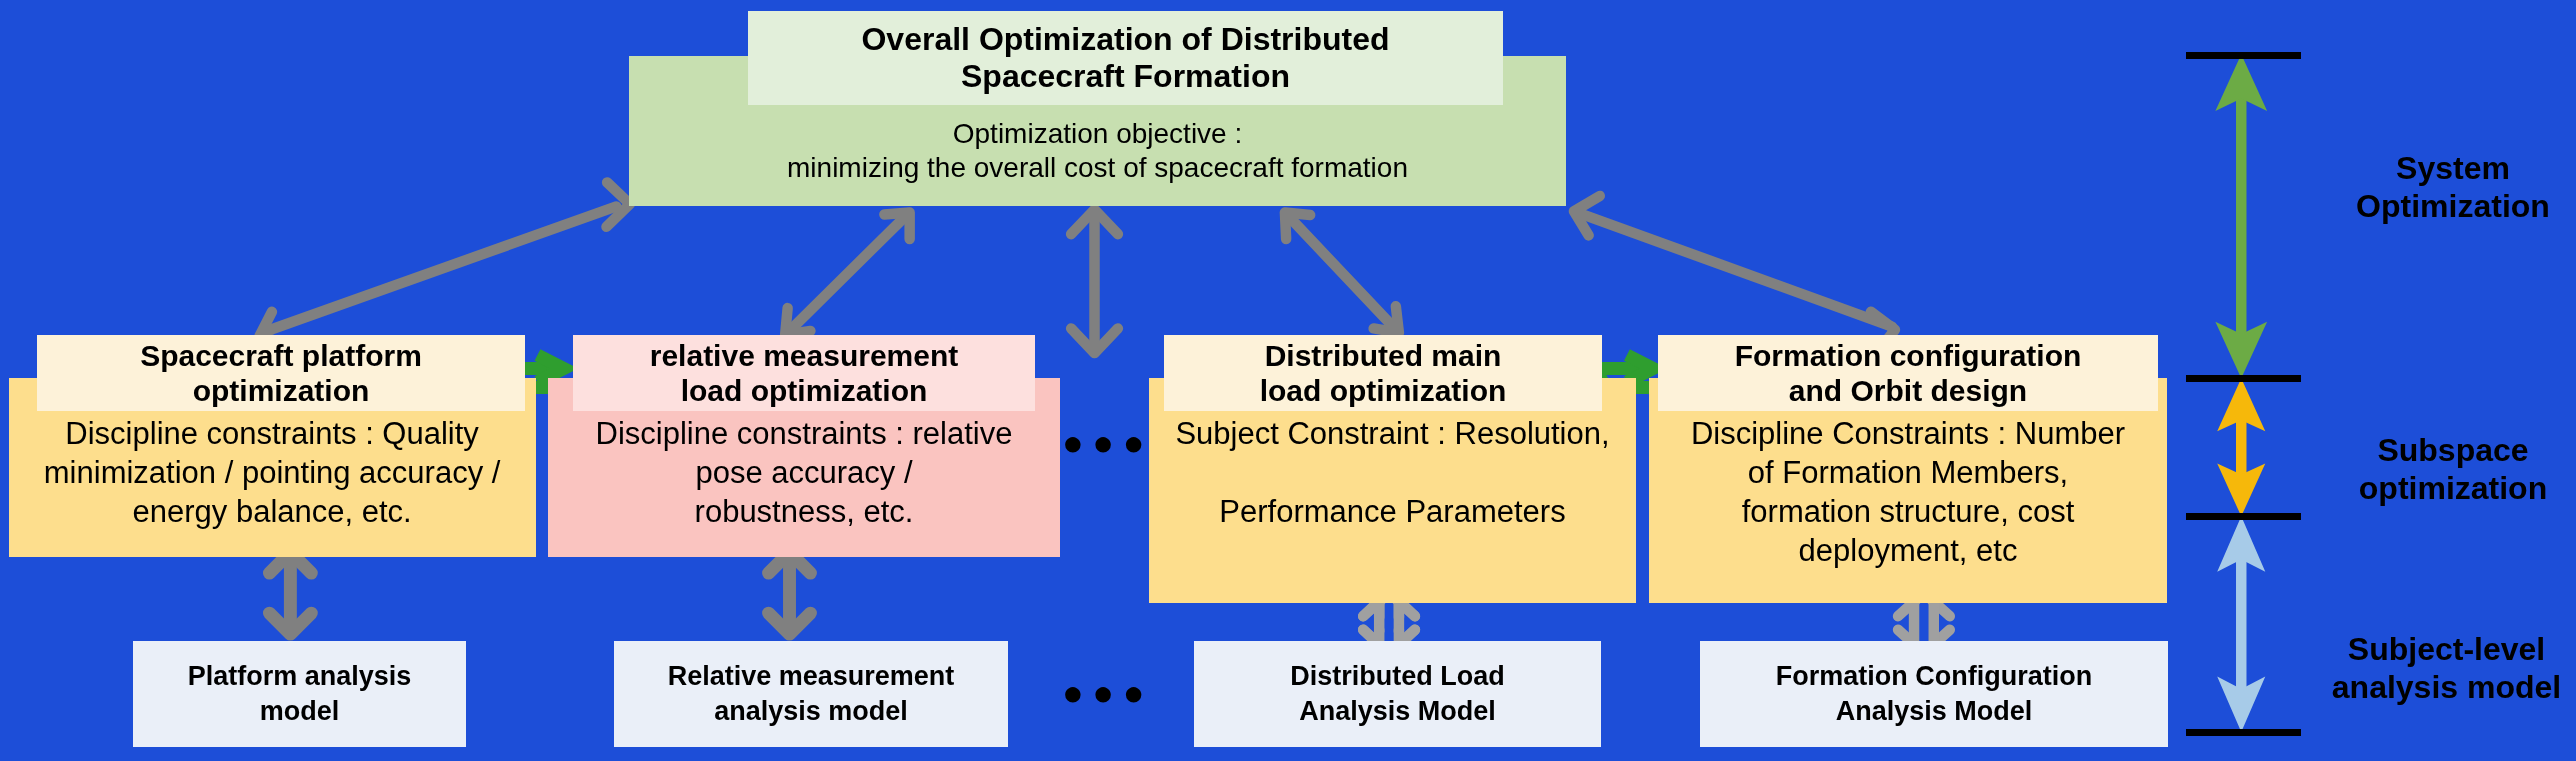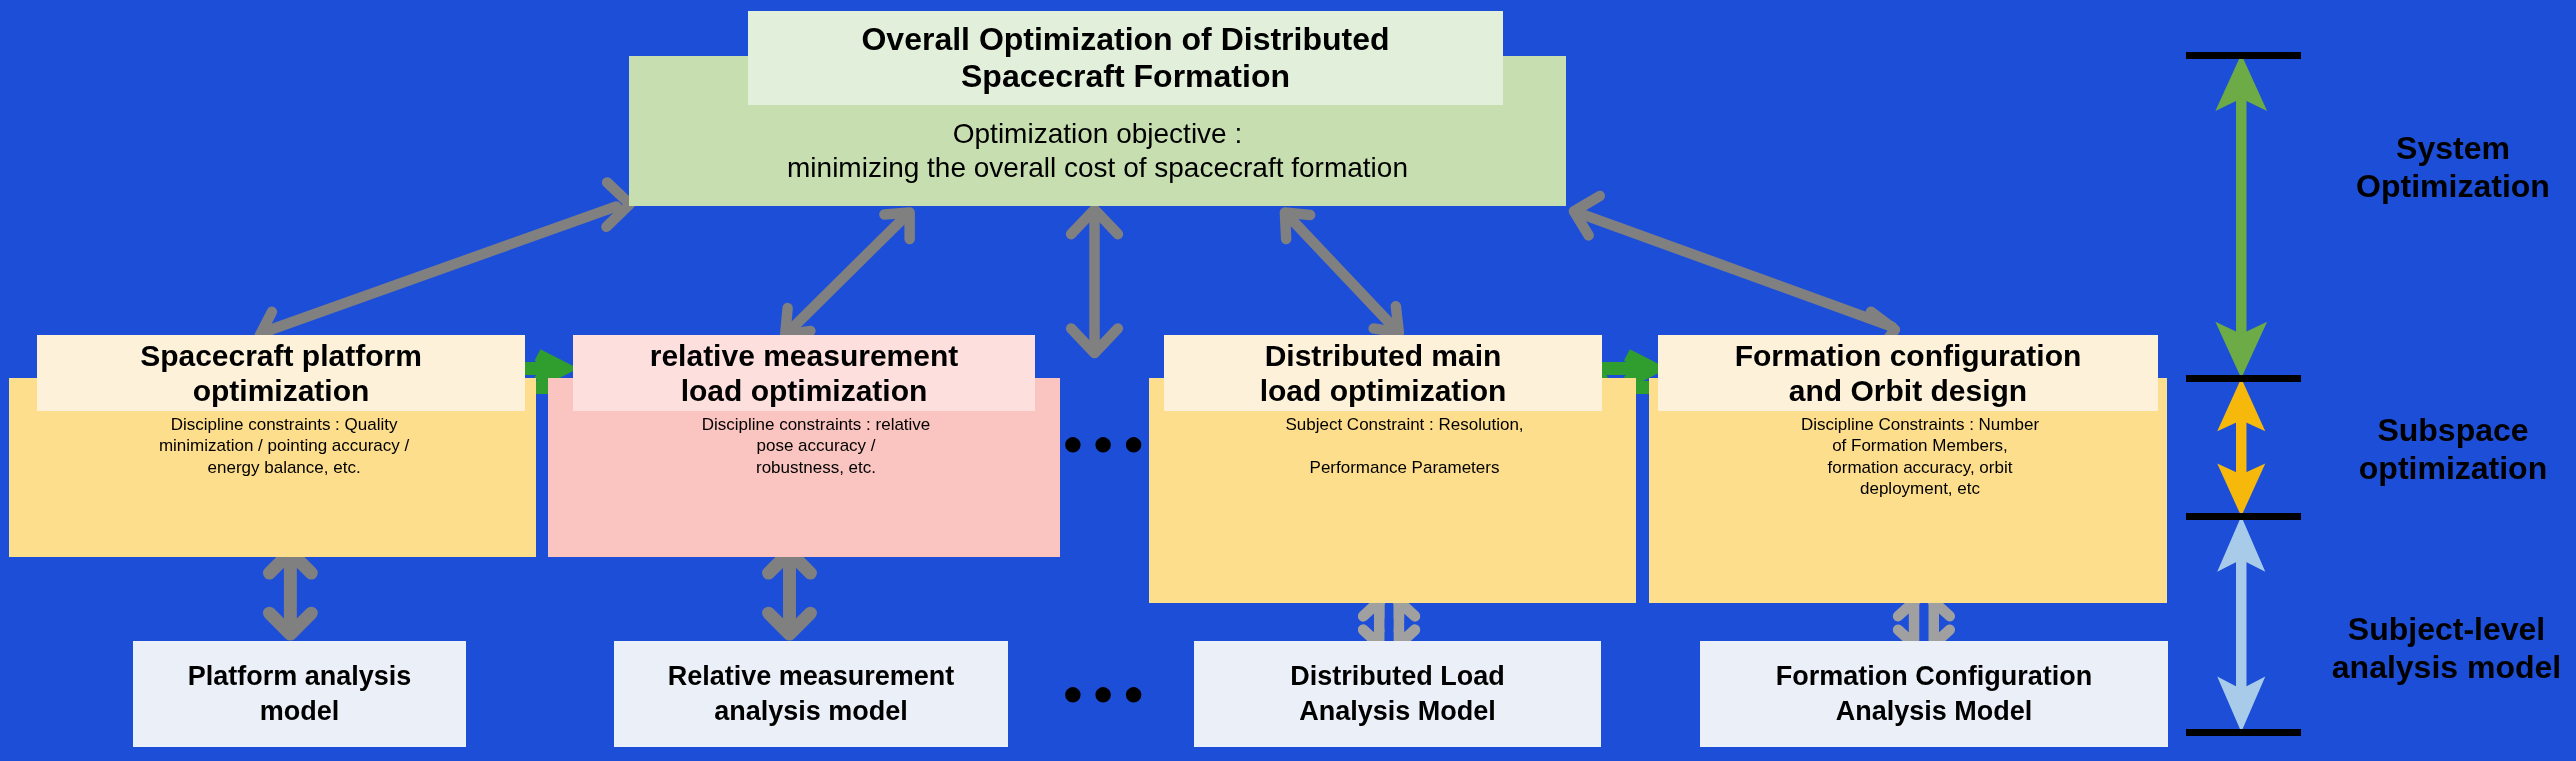--- a/index.html
+++ b/index.html
@@ -29,21 +29,21 @@
 
   
   .card-body{}
   .card-head{
     display:flex;align-items:center;justify-content:center;
   }
   .card-head .t{
     font-weight:bold;font-size:30px;line-height:1.18;text-align:center;color:#000;
   }
   .card-text{
-    position:absolute;text-align:center;font-size:17px;line-height:1.26;color:#000;padding-left:12px;
+    position:absolute;text-align:center;font-size:31px;line-height:1.26;color:#000;
   }
   .yellow-body{background:#fdde8d;}
   .yellow-head{background:#fdf2d9;}
   .pink-body{background:#fac4c0;}
   .pink-head{background:#fde0de;}
 
   
   .model{
     background:#eaeff8;
     display:flex;align-items:center;justify-content:center;margin-left:8px;
@@ -55,21 +55,21 @@
   
   .ellipsis{
     position:absolute;color:#000;font-weight:bold;
     letter-spacing:8.6px;line-height:1;
   }
 
   
   .lvl-line{position:absolute;background:#000;}
   .lvl-label{
     position:absolute;font-weight:bold;font-size:32px;line-height:1.20;
-    color:#000;text-align:left;
+    color:#000;text-align:left;margin-top:20px;
   }
 
   svg.overlay{position:absolute;left:0;top:0;width:2576px;height:761px;pointer-events:none;}
 </style>
 </head>
 <body>
 
 <div id="stage">
 
   <svg class="overlay" viewBox="0 0 4180 1235">
@@ -216,21 +216,21 @@
   <div class="box card-body yellow-body" style="left:1649px;top:378px;width:518px;height:225px;"></div>
   <div class="box card-head yellow-head" style="left:1658px;top:335px;width:500px;height:76px;">
     <div class="t">
       <span>Formation configuration</span><br>
       <span>and Orbit design</span>
     </div>
   </div>
   <div class="card-text" style="left:1649px;top:414px;width:518px;">
     <span>Discipline Constraints : Number</span><br>
     <span>of Formation Members,</span><br>
-    <span>formation accuracy, orbit</span><br>
+    <span>formation structure, cost</span><br>
     <span>deployment, etc</span>
   </div>
 
   <div class="box model" style="left:125px;top:641px;width:333px;height:106px;">
     <div class="t">
       <span>Platform analysis</span><br>
       <span>model</span>
     </div>
   </div>
 

